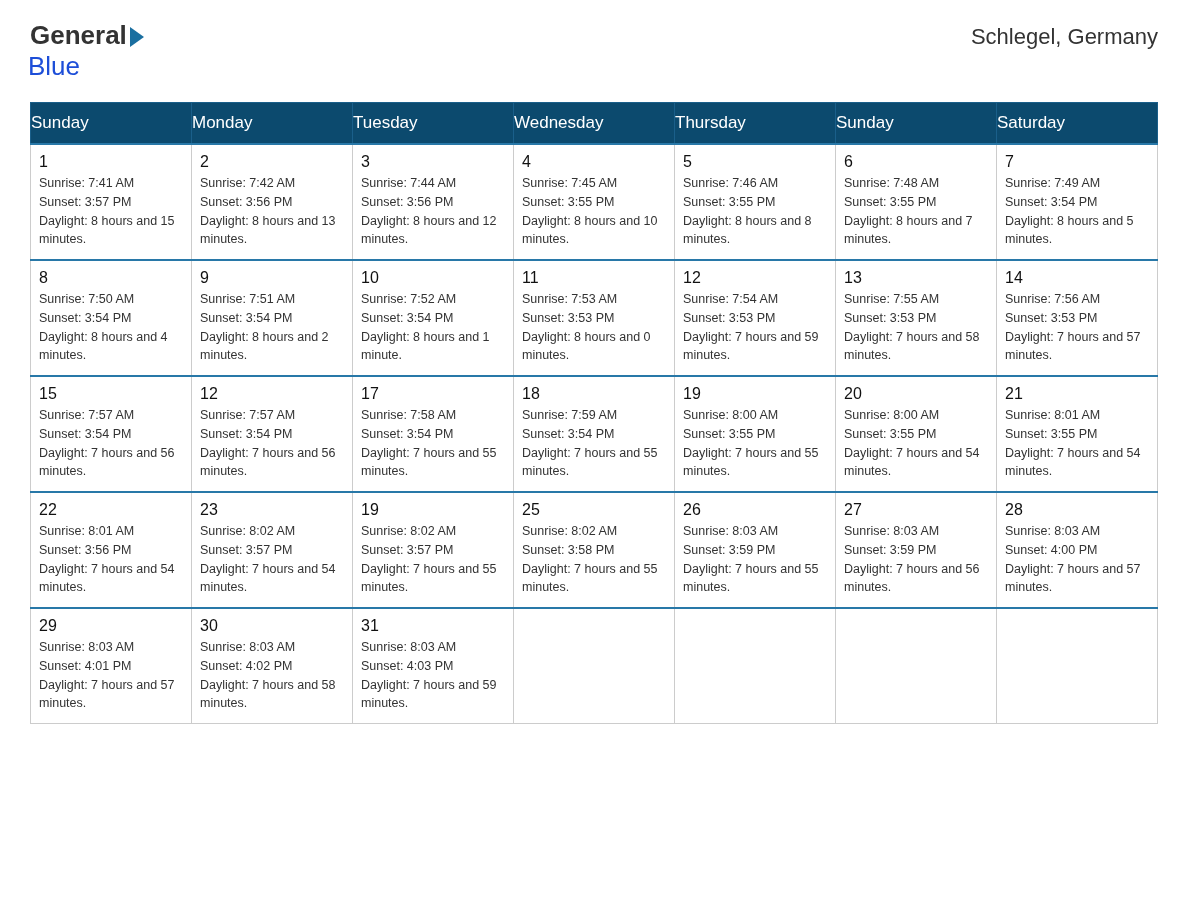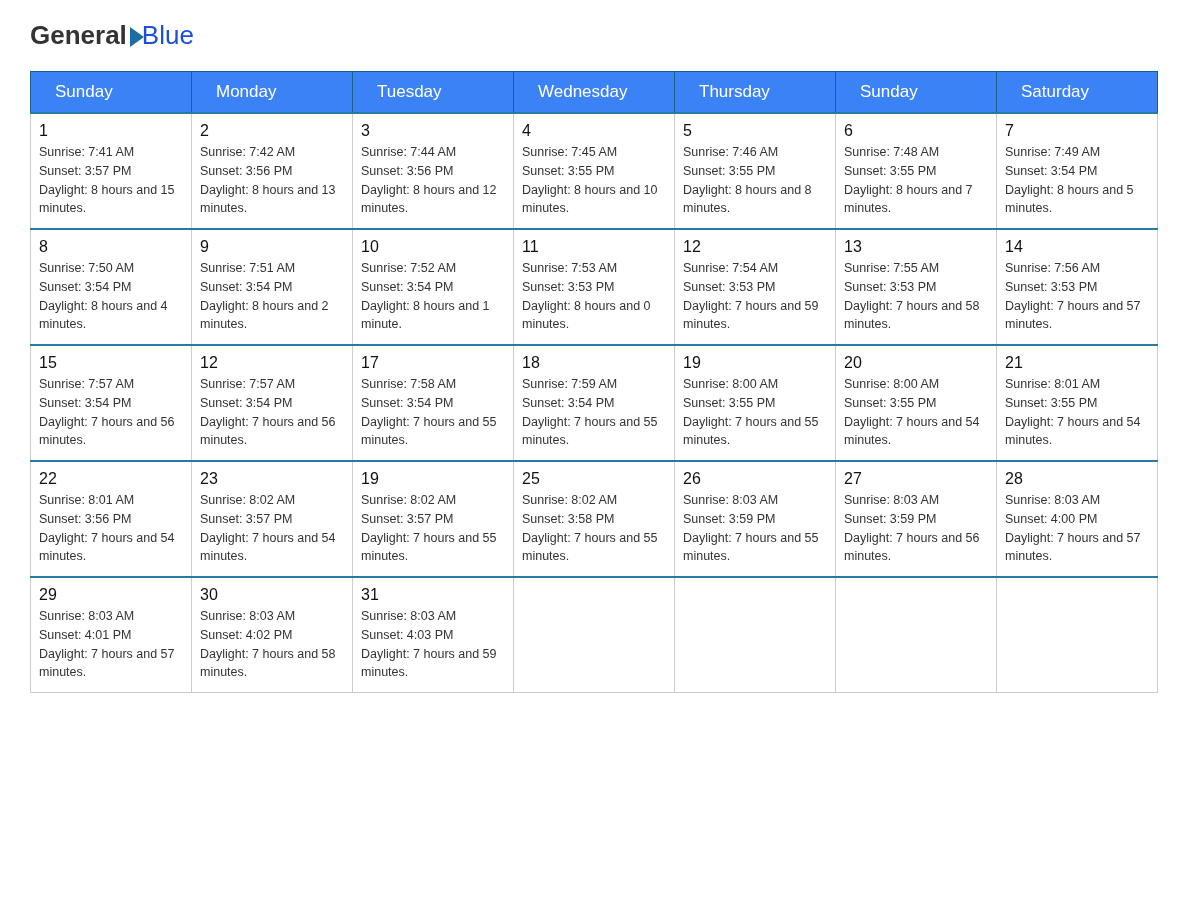--- a/index.html
+++ b/index.html
@@ -11,20 +11,21 @@
       min-height: 918px;
     }
     .header {
       display: flex;
       justify-content: space-between;
       align-items: flex-start;
       margin-bottom: 20px;
     }
     .logo {
       display: flex;
+      flex-direction: column;
       align-items: flex-start;
     }
     .logo-top {
       display: flex;
       align-items: center;
     }
     .logo-general {
       font-size: 26px;
       font-weight: bold;
       color: #333;
@@ -57,25 +58,25 @@
       font-size: 22px;
       color: #333;
       margin-top: 4px;
     }
     .calendar {
       width: 100%;
       border-collapse: collapse;
       border: 1px solid #999;
     }
     .calendar th {
-      background-color: #3b82f6;
+      background-color: #0c4a6e;
       color: #fff;
       font-size: 17px;
       font-weight: normal;
-      padding: 10px 24px;
+      padding: 10px 0;
       text-align: left;
       border: 1px solid #1a5f8a;
     }
     .calendar td {
       vertical-align: top;
       padding: 8px 8px 10px 8px;
       border: 1px solid #ccc;
       font-size: 13px;
       color: #333;
       width: 14.28%;
@@ -105,20 +106,21 @@
 
 <div class="header">
   <div class="logo">
     <div class="logo-top">
       <span class="logo-general">General</span>
       <div class="logo-triangle"></div>
     </div>
     <span class="logo-blue">Blue</span>
   </div>
   <div class="title-section">
+    <div class="location">Schlegel, Germany</div>
   </div>
 </div>
 
 <table class="calendar">
   <thead>
     <tr>
     <th>Sunday</th>
         <th>Monday</th>
         <th>Tuesday</th>
         <th>Wednesday</th>

